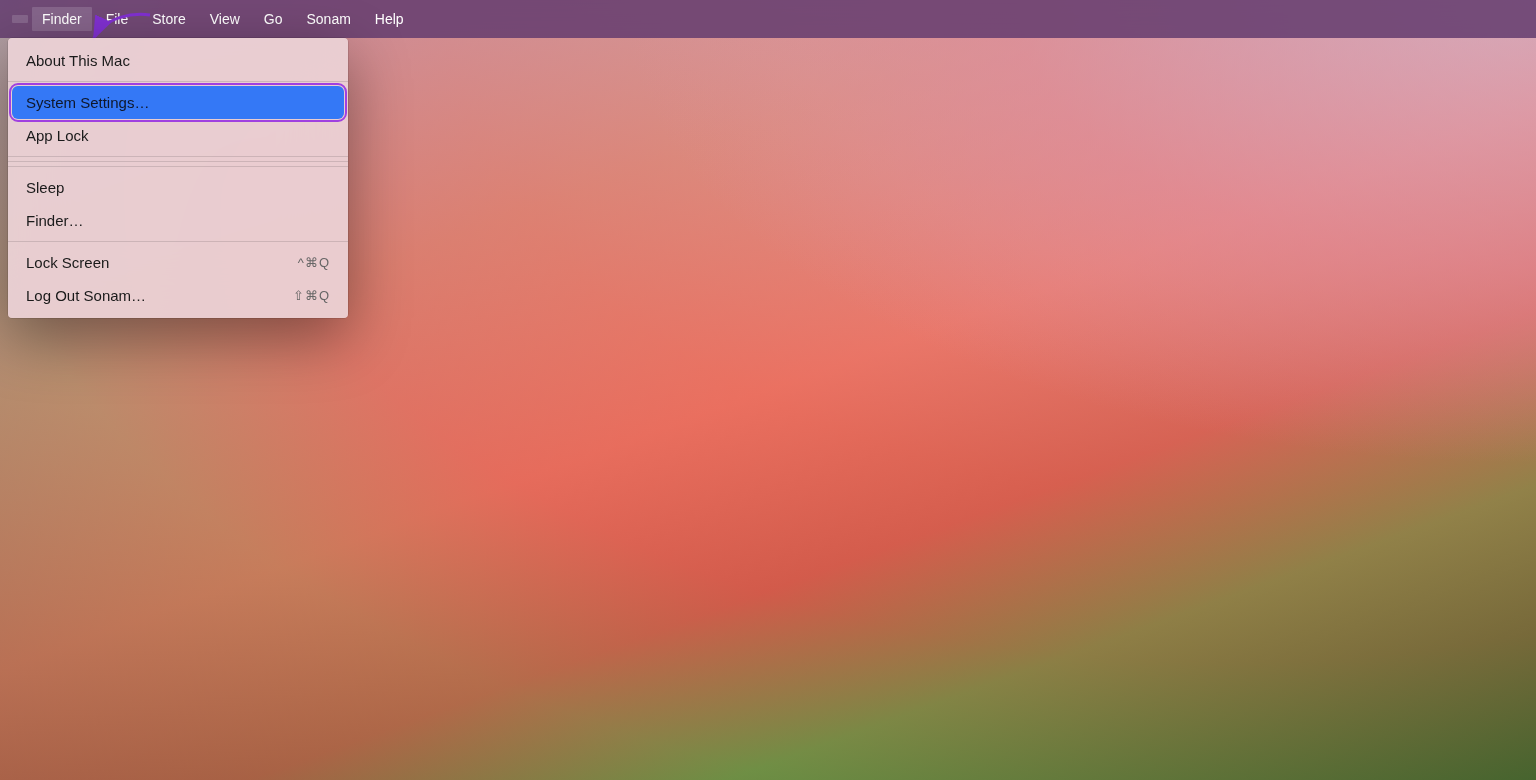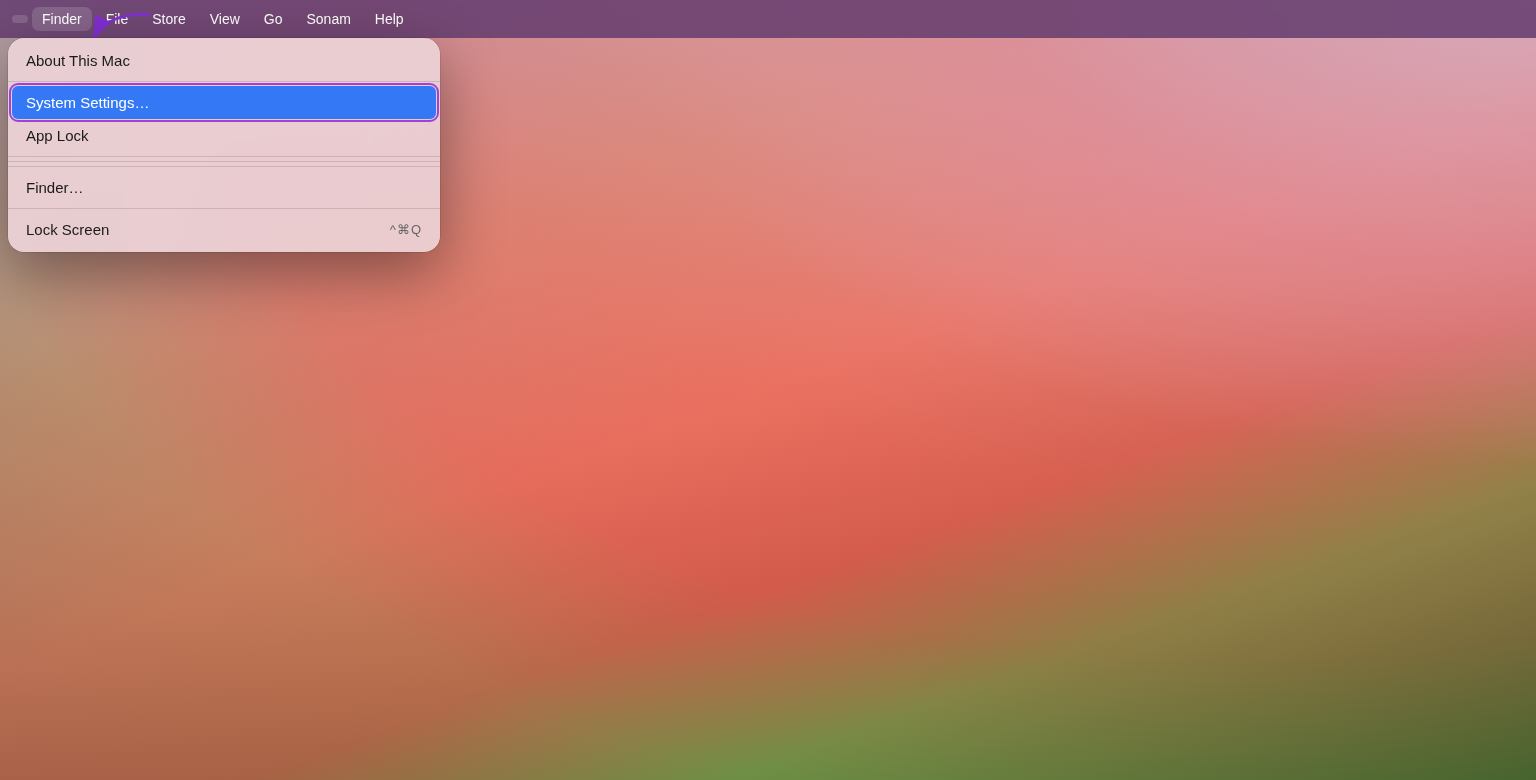--- a/index.html
+++ b/index.html
@@ -59,21 +59,21 @@
       display: flex;
       align-items: center;
       gap: 4px;
     }
 
     .menubar-item {
       color: white;
       font-size: 14px;
       font-weight: 500;
       padding: 4px 10px;
-      border-radius: 7px;
+      border-radius: 1px;
       cursor: pointer;
       white-space: nowrap;
     }
 
     .menubar-item.apple-menu {
       font-size: 18px;
       font-weight: bold;
       padding: 4px 8px;
       background: rgba(255,255,255,0.15);
     }
@@ -94,44 +94,44 @@
     .arrow-annotation svg {
       width: 80px;
       height: 60px;
     }
 
     
     .apple-dropdown {
       position: absolute;
       top: 38px;
       left: 8px;
-      width: 432px;
+      width: 340px;
       background: rgba(235, 210, 215, 0.92);
       backdrop-filter: blur(30px);
-      border-radius: 16px;
+      border-radius: 4px;
       box-shadow: 0 20px 60px rgba(0,0,0,0.4), 0 0 0 0.5px rgba(0,0,0,0.2);
       z-index: 200;
       padding: 6px 0;
       overflow: hidden;
     }
 
     .menu-item {
       display: flex;
       align-items: center;
       justify-content: space-between;
       padding: 8px 18px;
       font-size: 15px;
       color: #1a1a1a;
       cursor: pointer;
       min-height: 32px;
     }
 
     .menu-item.highlighted {
       background: #3478f6;
-      color: #ffffff;
+      color: #0f172a;
       border-radius: 6px;
       margin: 0 4px;
       padding: 8px 14px;
       outline: 2px solid #a040e0;
       outline-offset: 1px;
     }
 
     .menu-separator {
       height: 1px;
       background: rgba(0,0,0,0.12);
@@ -195,27 +195,34 @@
   </div>
 
   <div class="menu-separator"></div>
 
 
   <div class="menu-separator"></div>
 
 
   <div class="menu-separator"></div>
 
+  <div class="menu-item">
+    <span>Sleep</span>
+  </div>
 
   <div class="menu-item">
     <span>Finder…</span>
   </div>
 
 
   <div class="menu-separator"></div>
 
   <div class="menu-item">
     <span>Lock Screen</span>
     <span class="menu-item-shortcut">^⌘Q</span>
   </div>
 
+  <div class="menu-item">
+    <span>Log Out Sonam…</span>
+    <span class="menu-item-shortcut">⇧⌘Q</span>
+  </div>
 
 </div>
 
 </body></html>

